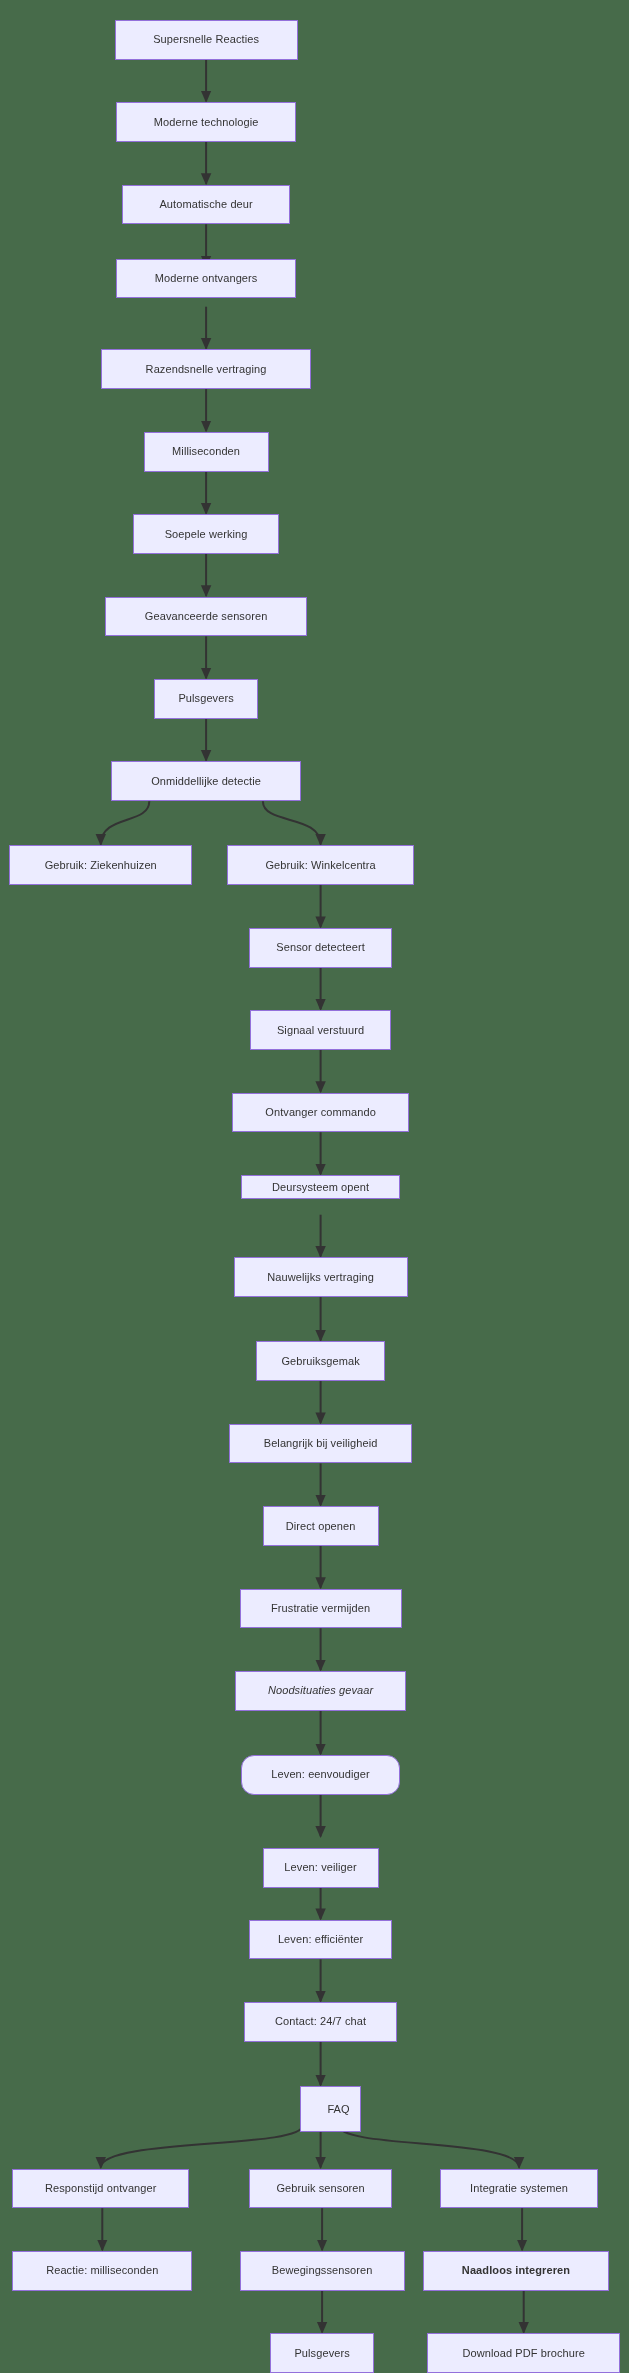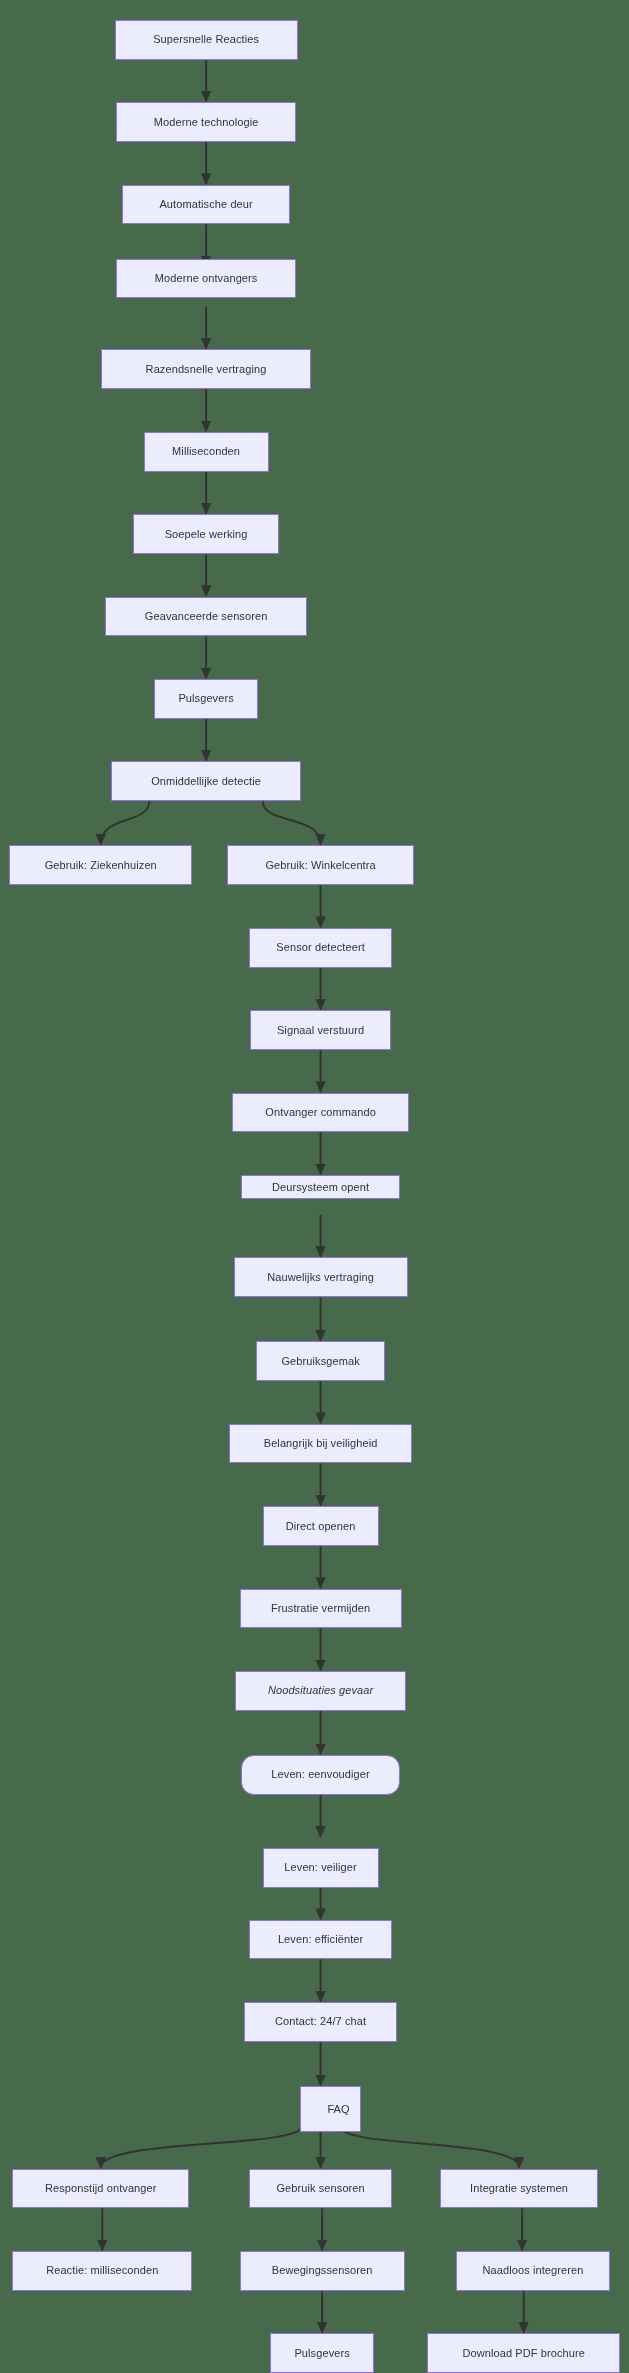--- a/index.html
+++ b/index.html
@@ -184,21 +184,21 @@
       </div>
       <div class="node" style="left: 439.689px; top: 2168.51px; width: 158.777px; height: 39.6772px;">
         <span class="node-label">Integratie systemen</span>
       </div>
       <div class="node" style="left: 12.2136px; top: 2250.92px; width: 180.15px; height: 39.6772px;">
         <span class="node-label">Reactie: milliseconden</span>
       </div>
       <div class="node" style="left: 239.692px; top: 2250.92px; width: 164.883px; height: 39.6772px;">
         <span class="node-label">Bewegingssensoren</span>
       </div>
-      <div class="node" style="left: 456px; top: 2250.92px; width: 154px; height: 39.6772px;">
+      <div class="node" style="left: 423px; top: 2250.92px; width: 186px; height: 39.6772px; font-weight: bold;">
         <span class="node-label">Naadloos integreren</span>
       </div>
       <div class="node" style="left: 270.226px; top: 2333.32px; width: 103.816px; height: 39.6772px;">
         <span class="node-label">Pulsgevers</span>
       </div>
       <div class="node" style="left: 427.476px; top: 2333.32px; width: 192.364px; height: 39.6772px;">
         <span class="node-label">Download PDF brochure</span>
       </div>
     </div>
 </div>

